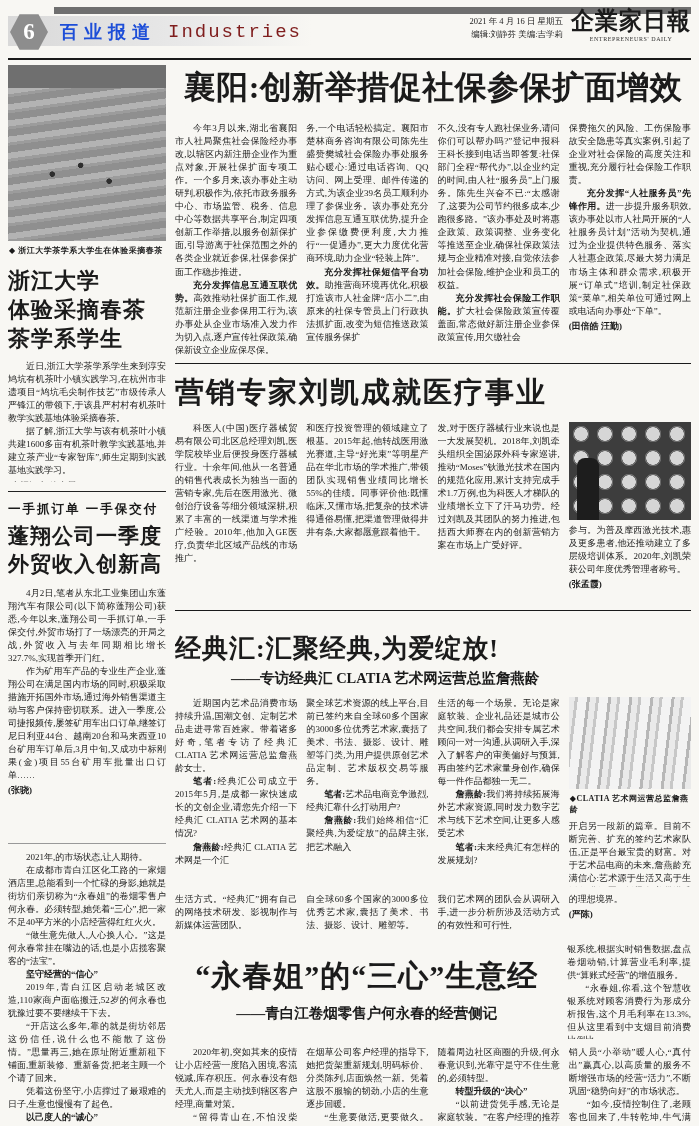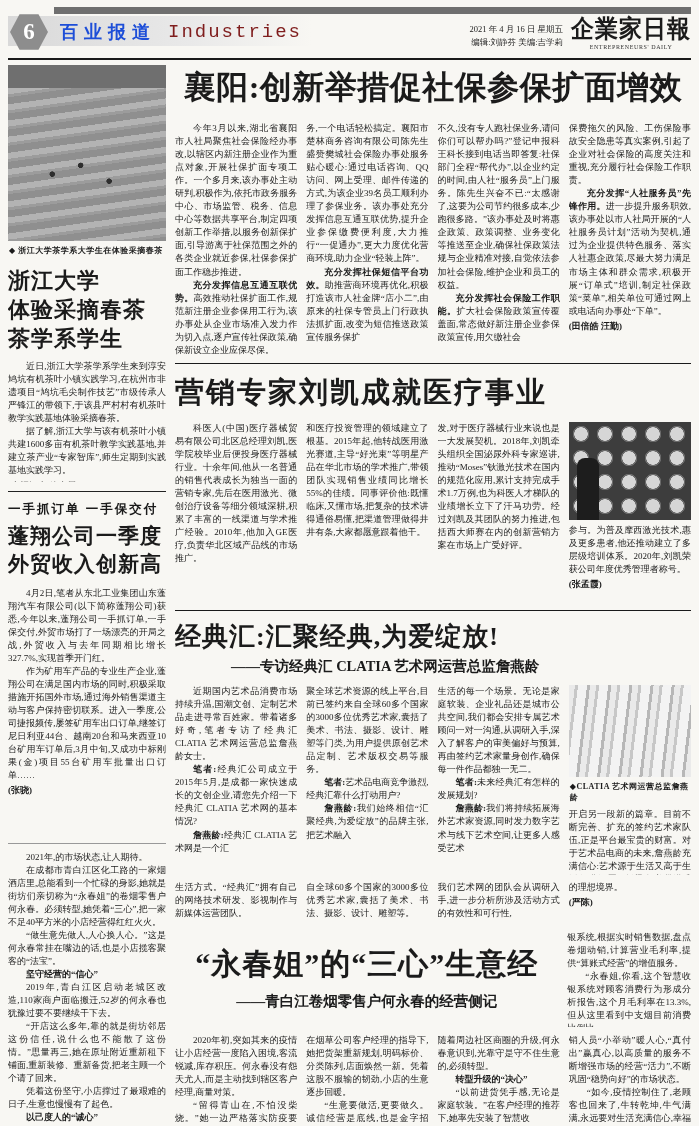--- a/index.html
+++ b/index.html
@@ -18,21 +18,21 @@
     background:linear-gradient(90deg,#d9d9d9 0%,#e9e9e9 55%,rgba(233,233,233,0) 92%);
     clip-path:polygon(0 0,95% 0,100% 100%,0 100%); }
   .brand { position:absolute; left:2px; top:9px; display:flex; align-items:center; gap:12px; }
   .hex { width:38px; height:38px; background:#8d8d8d;
     clip-path:polygon(25% 3%,75% 3%,100% 50%,75% 97%,25% 97%,0 50%);
     display:flex; align-items:center; justify-content:center;
     color:#fff; font-size:23px; font-weight:900; }
   .section-cn { font-size:18px; font-weight:900; letter-spacing:6px; color:#1d4ed8; }
   .section-en { font-family:"Liberation Mono","DejaVu Sans Mono",monospace;
     font-size:19px; color:#7f1d1d; letter-spacing:2px; }
-  .head-right { position:absolute; right:0; bottom:8px; display:flex; align-items:flex-end; gap:8px; }
+  .head-right { position:absolute; right:0; bottom:16px; display:flex; align-items:flex-end; gap:8px; }
   .dateline { text-align:right; font-size:8.5px; line-height:1.6; color:#222; }
   .logo-cn { font-size:23px; font-weight:900; letter-spacing:1px; transform:scaleY(1.08); }
   .logo-en { font-size:6px; letter-spacing:0.6px; text-align:center; color:#333; }
 
   
   .content { display:flex; gap:9px; padding-top:5px; height:1062px; overflow:hidden; }
   .left-rail { width:158px; flex:0 0 158px; overflow:hidden; }
   .main-col { flex:1; min-width:0; overflow:hidden; }
 
   .cols { display:flex; gap:9px; }
@@ -70,21 +70,21 @@
   .art-lk { border-top:1px solid #1a1a1a; margin-top:7px; padding-top:5px; }
   .hl-lk { font-size:29px; font-weight:900; letter-spacing:2px; margin:4px 0 9px; }
   .h-lk { height:180px; }
   .ph-lk { height:98px; margin-bottom:4px; position:relative; filter:grayscale(1);
     background-color:#454545;
     background-image:radial-gradient(circle at 50% 50%, #d6d6d6 0 6.5px, #6a6a6a 7px 8px, #3d3d3d 8.5px);
     background-size:24px 24px; }
   .ph-lk::after { content:""; position:absolute; left:8px; bottom:0; width:22px; height:62px;
     background:#1d1d1d; border-radius:8px 8px 0 0; }
 
-  .art-cl { border-top:1px solid #1a1a1a; margin-top:8px; padding-top:8px; }
+  .art-cl { border-top:1px solid #1a1a1a; margin-top:8px; padding-top:20px; }
   .hl-cl { font-size:26px; font-weight:900; letter-spacing:1px; }
   .sub-cl { font-size:14.5px; font-weight:700; margin:3px 0 9px 56px; }
   .h-cl { height:190px; }
   .ph-cl { height:92px; filter:grayscale(1);
     background:repeating-linear-gradient(97deg,#eaeae7 0 6px,#c7c7c2 6px 9px,#f3f3f0 9px 18px,#b7b7b2 18px 21px); }
   .strip { margin-top:6px; }
   .h-strip { height:40px; }
 
   .art-yc { margin-top:10px; }
   .yc-top { display:flex; gap:9px; height:96px; margin-bottom:7px; }
@@ -221,22 +221,22 @@
               <p class="blk-lead"><b>笔者:</b>经典汇公司成立于2015年5月,是成都一家快速成长的文创企业,请您先介绍一下经典汇 CLATIA 艺术网的基本情况?</p>
               <p class="blk-lead"><b>詹燕龄:</b>经典汇 CLATIA 艺术网是一个汇</p>
             </div>
           <div class="col">
               <p class="blk-cont">聚全球艺术资源的线上平台,目前已签约来自全球60多个国家的3000多位优秀艺术家,囊括了美术、书法、摄影、设计、雕塑等门类,为用户提供原创艺术品定制、艺术版权交易等服务。</p>
               <p class="blk-lead"><b>笔者:</b>艺术品电商竞争激烈,经典汇靠什么打动用户?</p>
               <p class="blk-lead"><b>詹燕龄:</b>我们始终相信“汇聚经典,为爱绽放”的品牌主张,把艺术融入</p>
             </div>
           <div class="col">
               <p class="blk-cont">生活的每一个场景。无论是家庭软装、企业礼品还是城市公共空间,我们都会安排专属艺术顾问一对一沟通,从调研入手,深入了解客户的审美偏好与预算,再由签约艺术家量身创作,确保每一件作品都独一无二。</p>
+              <p class="blk-lead"><b>詹燕龄:</b>我们将持续拓展海外艺术家资源,同时发力数字艺术与线下艺术空间,让更多人感受艺术</p>
               <p class="blk-lead"><b>笔者:</b>未来经典汇有怎样的发展规划?</p>
-              <p class="blk-lead"><b>詹燕龄:</b>我们将持续拓展海外艺术家资源,同时发力数字艺术与线下艺术空间,让更多人感受艺术</p>
             </div>
           <div class="col">
             <div class="ph-cl"></div>
             <div class="caption">◆CLATIA 艺术网运营总监詹燕龄</div>
             <div>
                 <p class="blk-cont">开启另一段新的篇章。目前不断完善、扩充的签约艺术家队伍,正是平台最宝贵的财富。对于艺术品电商的未来,詹燕龄充满信心:艺术源于生活又高于生活,经典汇愿做桥梁,把美带进千家万户。</p>
               </div>
           </div>
         </div>
         <div class="cols h-strip strip">

